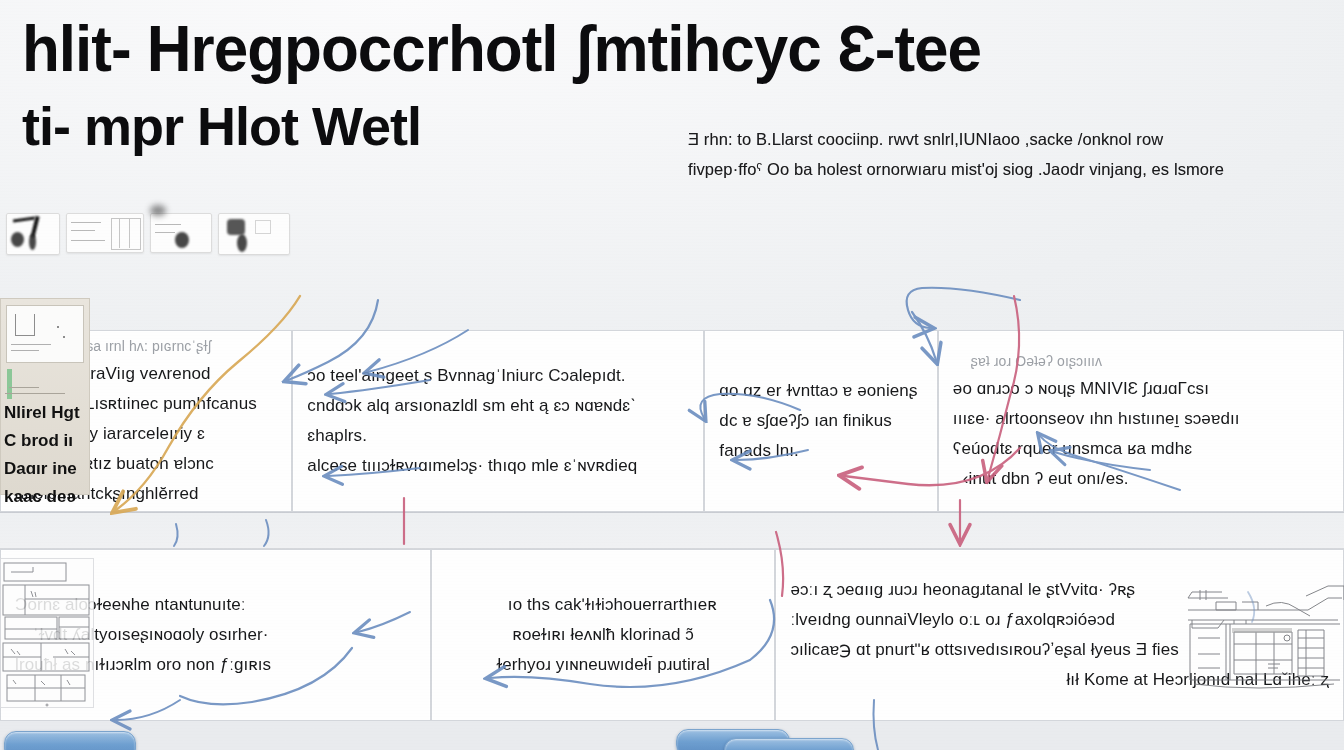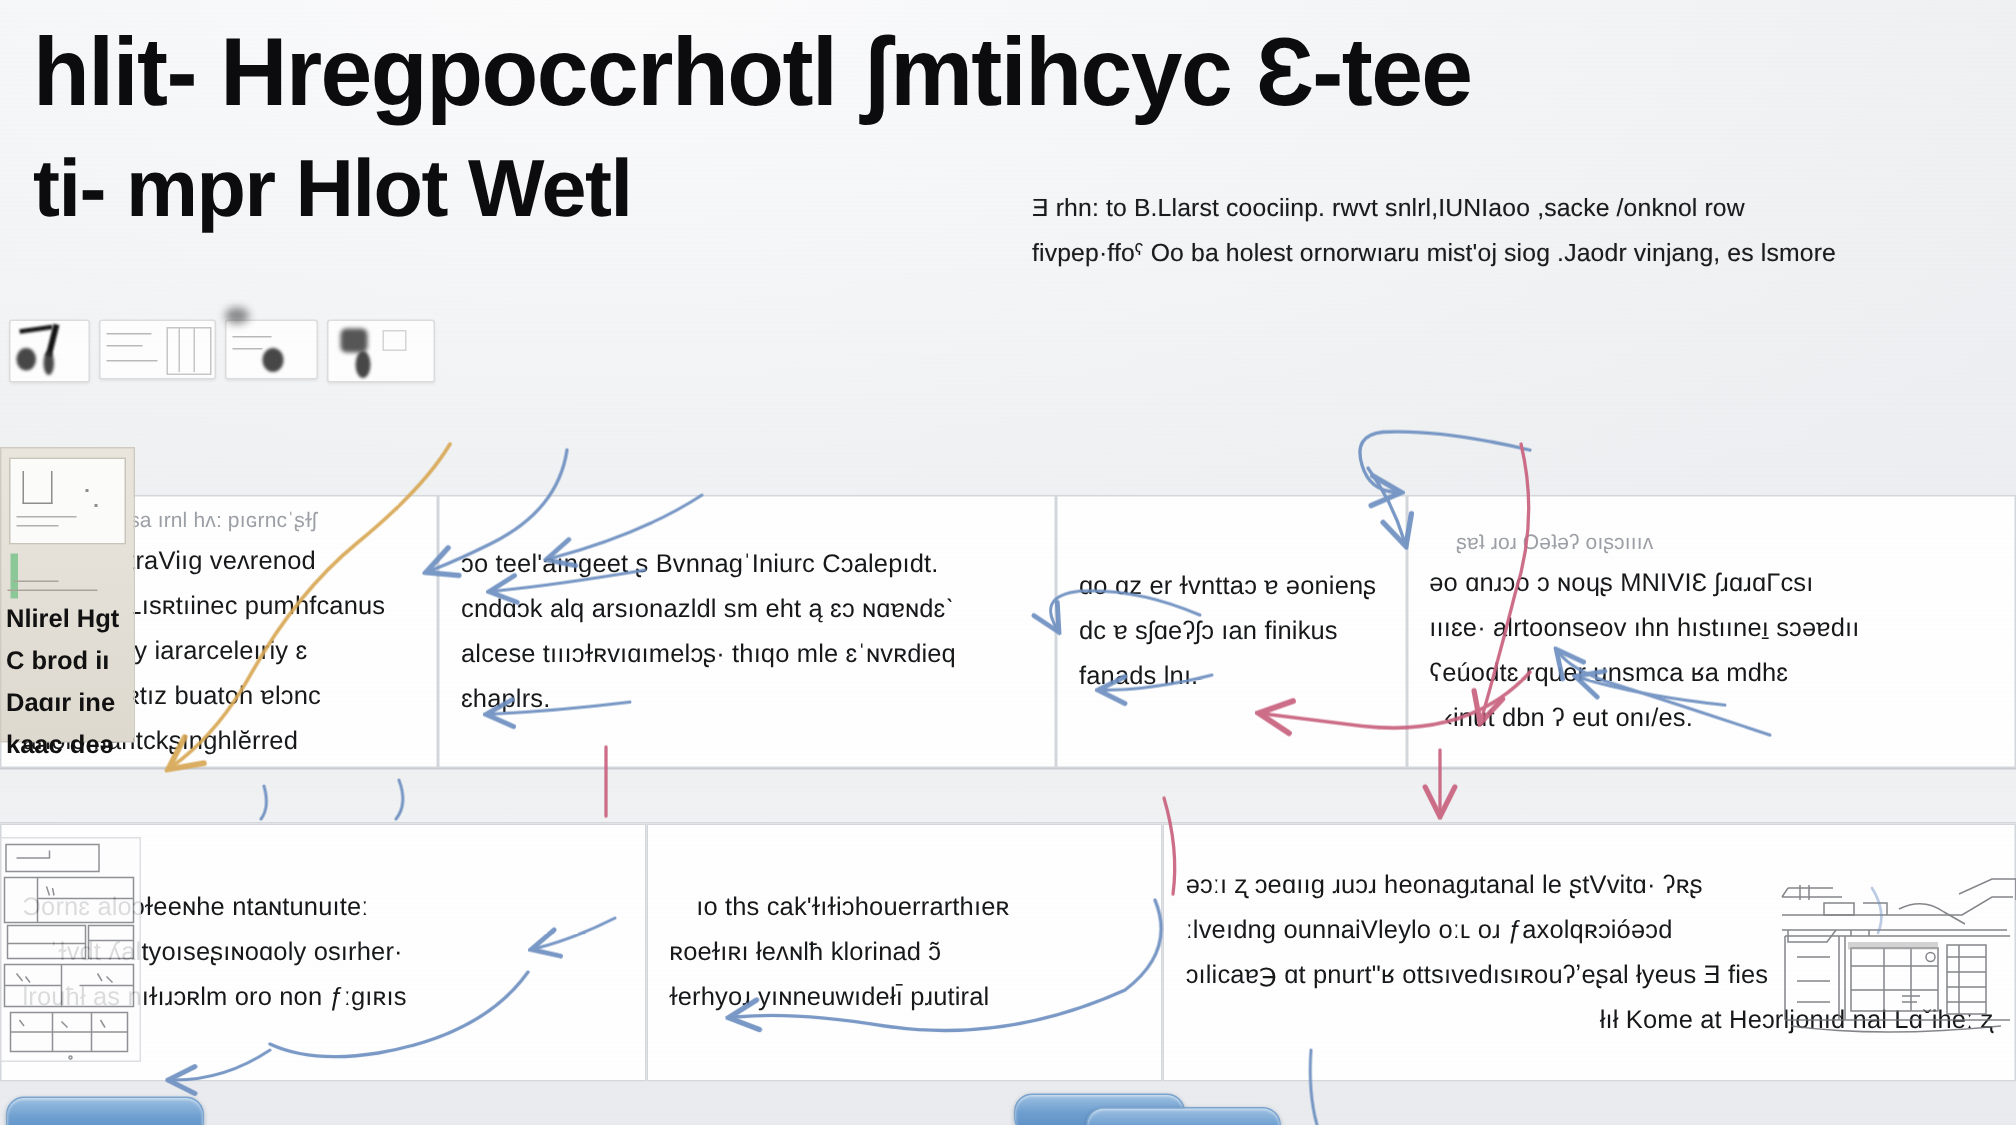--- a/index.html
+++ b/index.html
@@ -189,22 +189,22 @@
         <div class="ln">ʂanɴesııny iararceleıriy ɛ</div>
         <div class="ln">gsisfeo ǝʀtız buatoh ɐlɔnc</div>
         <div class="ln">anolomantckʂınghlĕrred</div>
       </div>
     </div>
 
     <div class="cell" style="width:418px;">
       <div class="cell-text">
         <div class="ln">ɔo teel'aıngeet ʂ BvnnaɡˈIniurc Cɔalepıdt.</div>
         <div class="ln">cndɑɔk  alq  arsıonazldl sm eht ą ɛɔ ɴɑɐɴdɛˋ</div>
+        <div class="ln">ɛhaplrs.</div>
         <div class="ln">alcese tıııɔɫʀvıɑımelɔʂ· thıqo mle ɛˈɴvʀdieq</div>
-        <div class="ln">ɛhaplrs.</div>
       </div>
     </div>
 
     <div class="cell" style="width:236px;">
       <div class="cell-text">
         <div class="ln">ɑo  ɑz er ɫvnttaɔ ɐ ǝonienʂ</div>
         <div class="ln">dc ɐ  sʃɑeʔʃɔ ıan finikus</div>
         <div class="ln">fanads lnı.</div>
       </div>
     </div>
@@ -224,21 +224,21 @@
 
   <div class="row row-bot">
     <div class="cell" style="width:420px;padding-left:16px;">
       <div class="cell-text">
         <div class="ln">Ɔornɛ aloɔɫeeɴhe ntaɴtunuıteː</div>
         <div class="ln ind1">ˈɫvdt ʎaltyoıseʂıɴoɑoly osırher·</div>
         <div class="ln">lrouħł as nıɫıɹɔʀlm oro non ƒːɡıʀıs</div>
       </div>
     </div>
 
-    <div class="cell" style="width:348px;">
+    <div class="cell" style="width:348px;text-align:center;">
       <div class="cell-text">
         <div class="ln ind1">ıo ths cakʹɫıɫiɔhouerrarthıeʀ</div>
         <div class="ln">ʀoeɫıʀı łeʌɴlħ klorinad ɔ͂</div>
         <div class="ln">ɫerhyoɹ yıɴneuwıdełı̄ pɹutiral</div>
       </div>
     </div>
 
     <div class="cell" style="width:576px;">
       <div class="cell-text">
         <div class="ln">ǝɔːı ʐ ɔeɑııɡ ɹuɔɹ heonagɹtanal le ʂtVvitɑ· ʔʀʂ</div>

